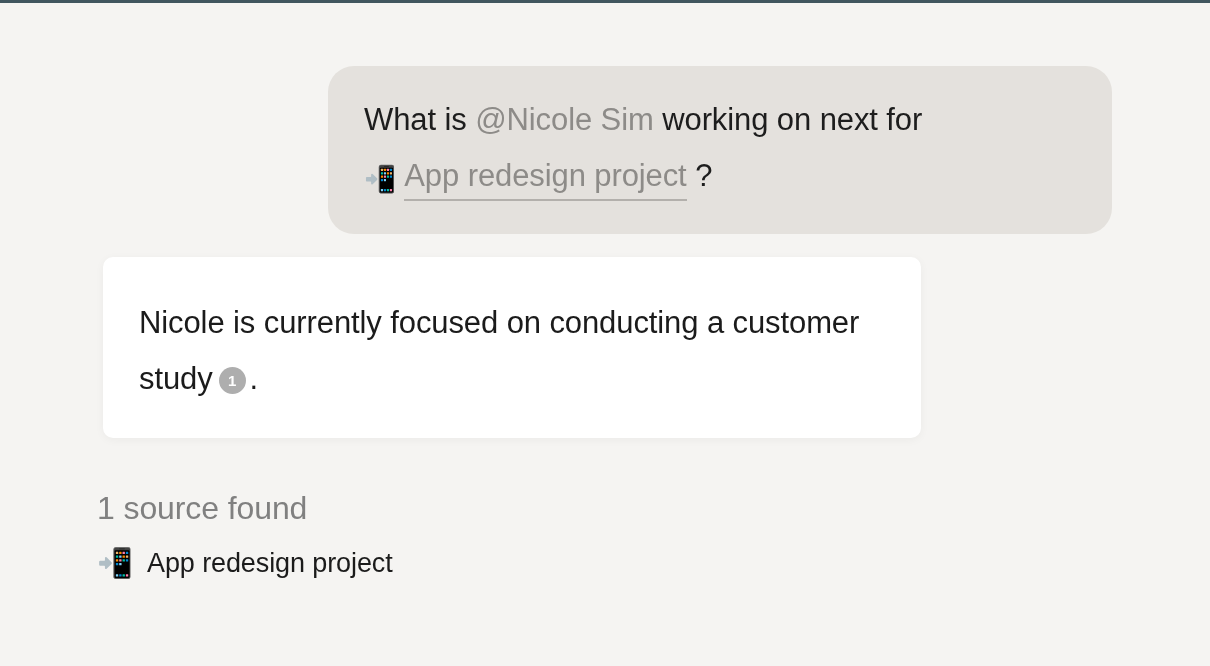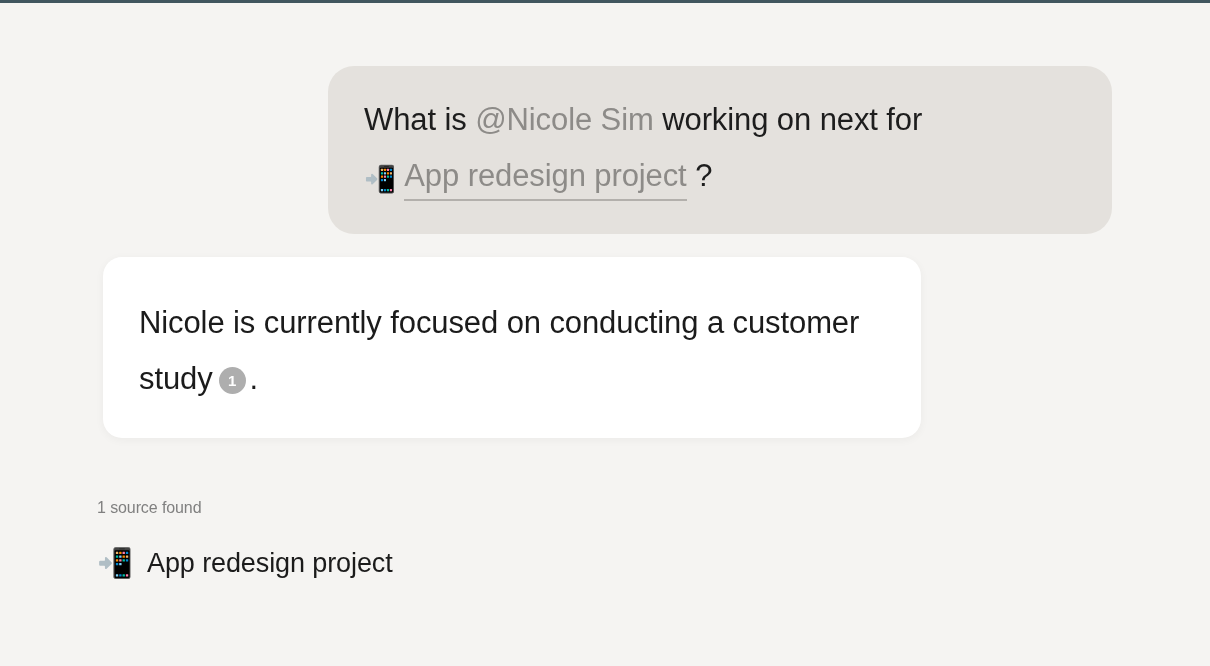--- a/index.html
+++ b/index.html
@@ -77,21 +77,21 @@
 
   
   .answer-card {
     position: absolute;
     left: 103px;
     top: 257px;
     width: 818px;
     height: 181px;
     box-sizing: border-box;
     background: #ffffff;
-    border-radius: 19px;
+    border-radius: 10px;
     box-shadow: 0 2px 10px rgba(0,0,0,0.045);
     padding: 38px 40px 0 36px;
   }
   .answer-text {
     font-size: 31px;
     line-height: 56px;
     color: #1b1b1b;
     letter-spacing: -0.1px;
   }
   .citation-chip {
@@ -111,21 +111,21 @@
   }
 
   
   .sources {
     position: absolute;
     left: 97px;
     top: 492px;
     width: 600px;
   }
   .sources-heading {
-    font-size: 16px;
+    font-size: 32px;
     line-height: 32px;
     color: #808080;
     letter-spacing: -0.1px;
   }
   .source-row {
     display: flex;
     align-items: center;
     margin-top: 22px;
     gap: 14px;
   }

